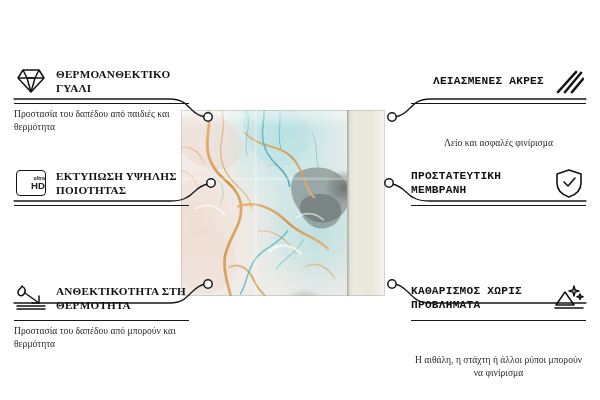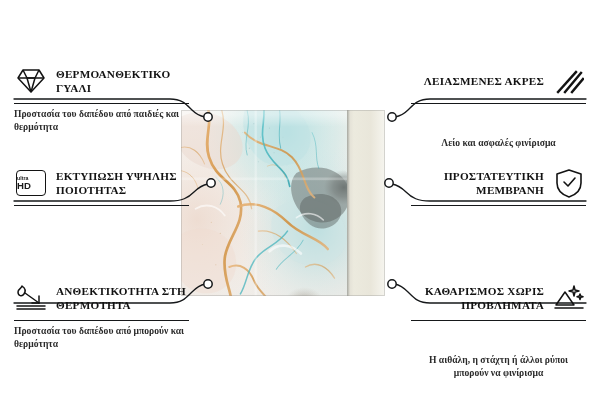--- a/index.html
+++ b/index.html
@@ -30,31 +30,31 @@
 
   
   .feat{position:absolute;width:175px;}
   .feat.left{left:14px;}
   .feat.right{right:14px;}
   .fhead{display:flex;align-items:center;gap:8px;min-height:34px;}
   .feat.right .fhead{flex-direction:row-reverse;}
   .ficon{width:34px;height:32px;flex:0 0 34px;display:flex;align-items:center;justify-content:center;}
   .ftitle{font-size:11.2px;font-weight:700;line-height:1.25;letter-spacing:.02em;
     text-transform:uppercase;color:#121212;}
-  .feat.right .ftitle{text-align:right;}
+  .feat.right .ftitle{font-family:Liberation Mono, monospace;}
   .rule{height:0;border-top:1.3px solid #16181a;margin-top:5px;}
-  .fdesc{font-size:9.6px;line-height:1.34;color:#2b2b2b;margin-top:4px;font-weight:bold;}
+  .fdesc{font-size:9.6px;line-height:1.34;color:#2b2b2b;margin-top:4px;}
   .feat.right .fdesc{text-align:center;margin-top:33px;}
 
   
   .r1{top:64px;} .r2{top:166px;} .r3{top:281px;}
 
   
   .hd{width:28px;height:24px;border:1.6px solid #131313;border-radius:4px;
-    display:flex;flex-direction:column;align-items:flex-start;justify-content:center;line-height:1;}
+    display:flex;flex-direction:column;align-items:flex-end;justify-content:center;line-height:1;}
   .hd u{font-size:5.2px;font-weight:700;text-decoration:none;letter-spacing:.01em;font-family:"Liberation Sans",sans-serif;}
   .hd b{font-size:9.6px;font-weight:700;letter-spacing:.01em;font-family:"Liberation Sans",sans-serif;}
 </style>
 </head>
 <body>
 
 <div class="stage">
 
   <div class="product">
     <div class="panel">

